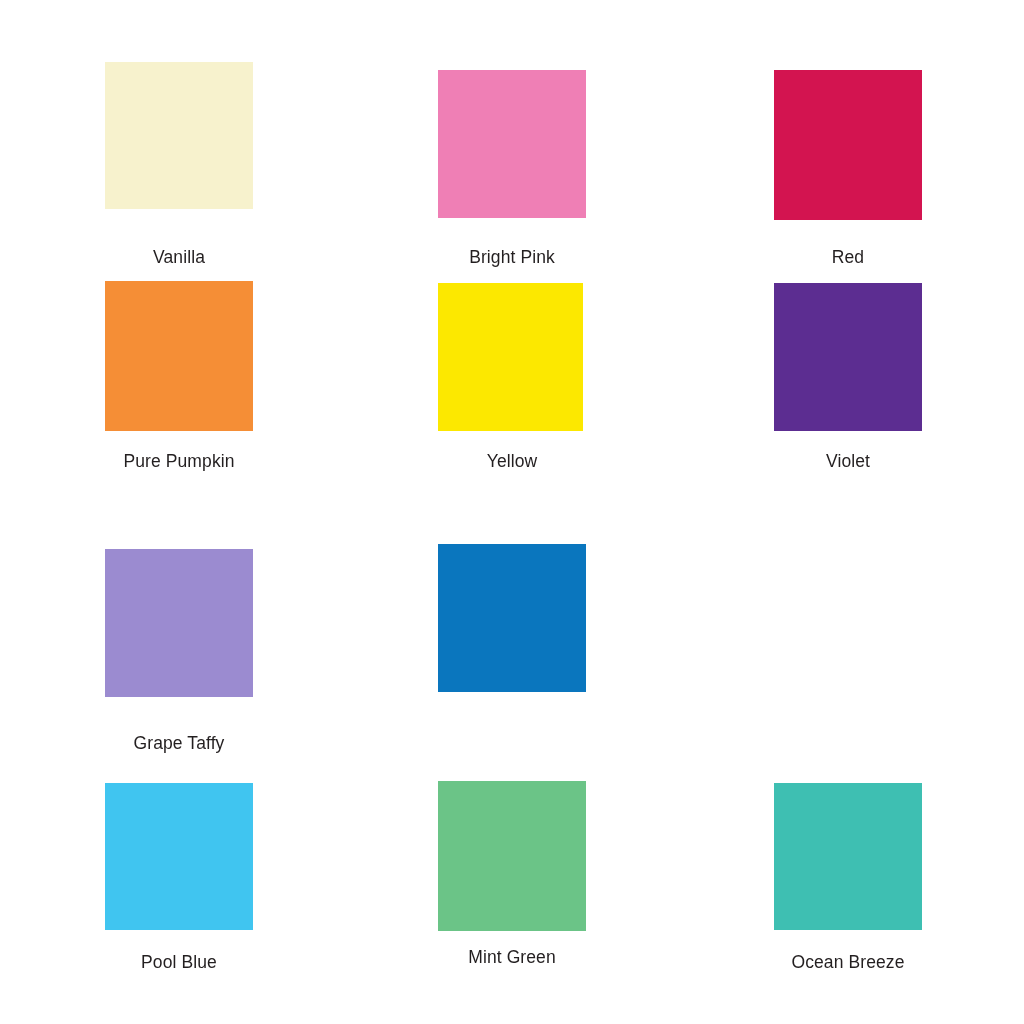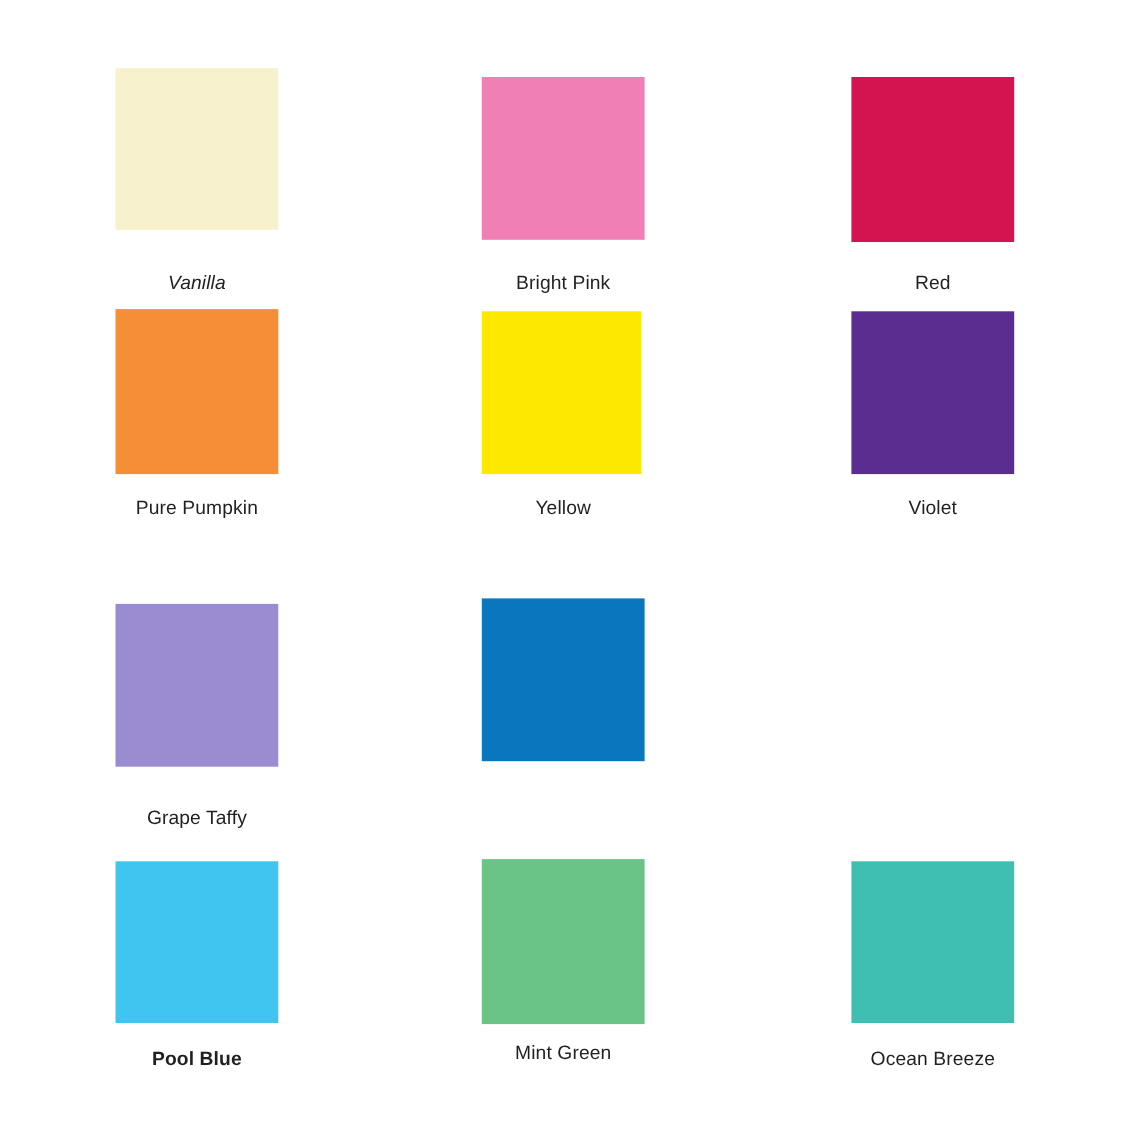--- a/index.html
+++ b/index.html
@@ -45,21 +45,21 @@
     line-height: 20px;
     color: #231f20;
     letter-spacing: 0.1px;
     white-space: nowrap;
   }
 </style>
 </head>
 <body style="background: rgb(255, 255, 255);">
 
 <div id="swatch-grid">
-    <div class="swatch-cell" style="left: 179px; top: 62px; font-style: italic;">
+    <div class="swatch-cell" style="left: 179px; top: 62px;">
       <div class="swatch-chip" style="width: 148px; height: 147px; background: rgb(247, 242, 205); margin-left: 56px; margin-right: auto;"></div>
       <span class="swatch-label" style="margin-top: 38px; color: rgb(35, 31, 32);">Vanilla</span>
     </div>
     <div class="swatch-cell" style="left: 512px; top: 70px;">
       <div class="swatch-chip" style="width: 148px; height: 148px; background: rgb(239, 127, 181); margin-left: 56px; margin-right: auto;"></div>
       <span class="swatch-label" style="margin-top: 29px; color: rgb(35, 31, 32);">Bright Pink</span>
     </div>
     <div class="swatch-cell" style="left: 848px; top: 70px;">
       <div class="swatch-chip" style="width: 148px; height: 150px; background: rgb(211, 20, 80); margin-left: 56px; margin-right: auto;"></div>
       <span class="swatch-label" style="margin-top: 27px; color: rgb(35, 31, 32);">Red</span>
@@ -76,21 +76,21 @@
       <div class="swatch-chip" style="width: 148px; height: 148px; background: rgb(92, 45, 145); margin-left: 56px; margin-right: auto;"></div>
       <span class="swatch-label" style="margin-top: 20px; color: rgb(35, 31, 32);">Violet</span>
     </div>
     <div class="swatch-cell" style="left: 179px; top: 549px;">
       <div class="swatch-chip" style="width: 148px; height: 148px; background: rgb(155, 139, 208); margin-left: 56px; margin-right: auto;"></div>
       <span class="swatch-label" style="margin-top: 36px; color: rgb(35, 31, 32);">Grape Taffy</span>
     </div>
     <div class="swatch-cell" style="left: 512px; top: 544px;">
       <div class="swatch-chip" style="width: 148px; height: 148px; background: rgb(10, 118, 190); margin-left: 56px; margin-right: auto;"></div>
     </div>
-    <div class="swatch-cell" style="left: 179px; top: 783px; font-weight: bold;">
+    <div class="swatch-cell" style="left: 179px; top: 783px;">
       <div class="swatch-chip" style="width: 148px; height: 147px; background: rgb(64, 197, 240); margin-left: 56px; margin-right: auto;"></div>
       <span class="swatch-label" style="margin-top: 22px; color: rgb(35, 31, 32);">Pool Blue</span>
     </div>
     <div class="swatch-cell" style="left: 512px; top: 781px;">
       <div class="swatch-chip" style="width: 148px; height: 150px; background: rgb(107, 196, 135); margin-left: 56px; margin-right: auto;"></div>
       <span class="swatch-label" style="margin-top: 16px; color: rgb(35, 31, 32);">Mint Green</span>
     </div>
     <div class="swatch-cell" style="left: 848px; top: 783px;">
       <div class="swatch-chip" style="width: 148px; height: 147px; background: rgb(62, 191, 178); margin-left: 56px; margin-right: auto;"></div>
       <span class="swatch-label" style="margin-top: 22px; color: rgb(35, 31, 32);">Ocean Breeze</span>

